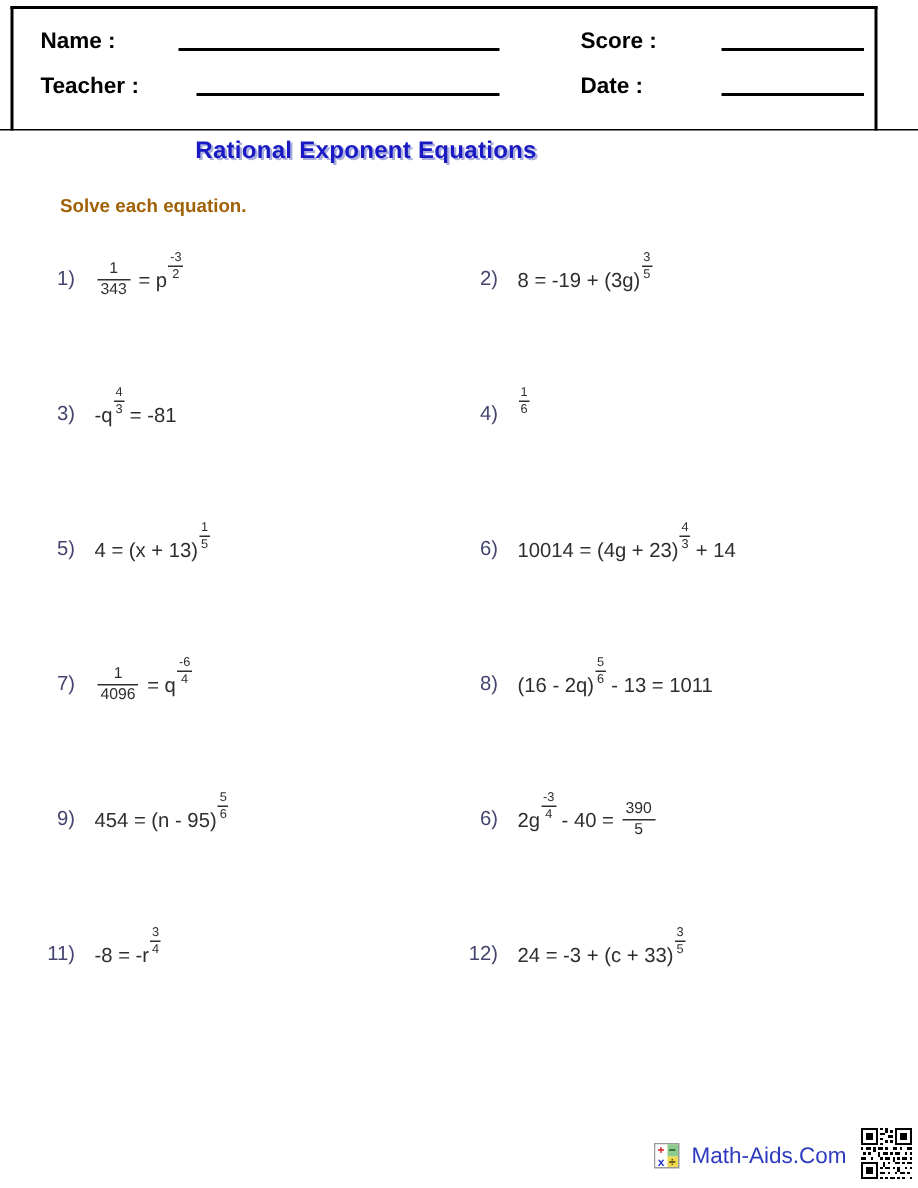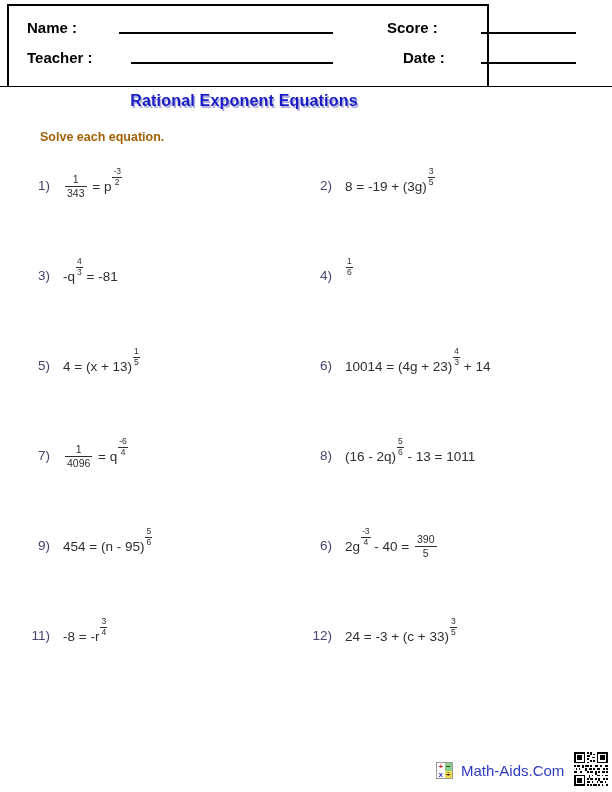--- a/index.html
+++ b/index.html
@@ -5,21 +5,21 @@
   * { margin:0; padding:0; box-sizing:border-box; }
   html, body { width:612px; height:792px; }
   body {
     position:relative; background:#ffffff;
     font-family:"Liberation Sans", sans-serif; color:#2e2e2e;
     overflow:hidden;
   }
 
   
   .header-box {
-    position:absolute; top:4px; left:7px; width:482px; height:83px;
+    position:absolute; top:4px; left:7px; width:578px; height:83px;
     border:2px solid #000; border-bottom:none;
   }
   .separator {
     position:absolute; top:86px; left:0; width:612px; height:0;
     border-top:1.5px solid #000;
   }
   .hlabel { position:absolute; font-size:15px; font-weight:bold; color:#000; white-space:nowrap; }
   .hline  { position:absolute; height:16px; border-bottom:2px solid #000; }
 
   
@@ -85,21 +85,21 @@
 <body>
 
 <div class="header-box">
   <span class="hlabel" style="left:18px; top:13px;">Name :</span>
   <span class="hline" style="left:110px; top:12px; width:214px;"></span>
   <span class="hlabel" style="left:378px; top:13px;">Score :</span>
   <span class="hline" style="left:472px; top:12px; width:95px;"></span>
 
   <span class="hlabel" style="left:18px; top:43px;">Teacher :</span>
   <span class="hline" style="left:122px; top:42px; width:202px;"></span>
-  <span class="hlabel" style="left:394px; top:43px;">Date :</span>
+  <span class="hlabel" style="left:378px; top:43px;">Date :</span>
   <span class="hline" style="left:472px; top:42px; width:95px;"></span>
 </div>
 <div class="separator"></div>
 
 <div class="title">Rational Exponent Equations</div>
 <div class="instructions">Solve each equation.</div>
 
 <div class="problems">
     <div class="problem">
       <span class="pnum">1)</span>

